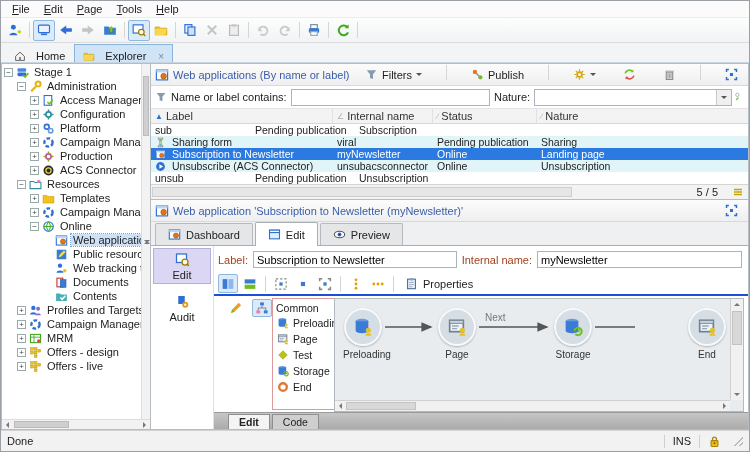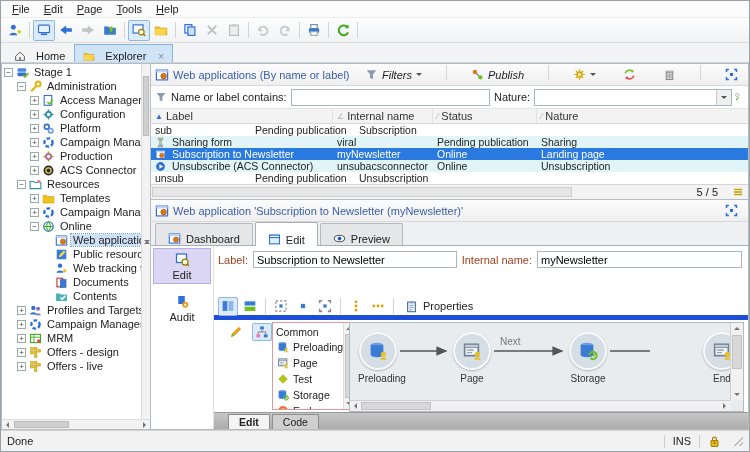--- a/index.html
+++ b/index.html
@@ -53,21 +53,21 @@
   .tri.right { border-left-color:#777; margin-left:2px;}
   .tri.up { border-bottom-color:#777; margin-bottom:2px;}
   .tri.down { border-top-color:#777; margin-top:2px;}
 
   
   .right-col { flex:1; display:flex; flex-direction:column; min-width:0; }
 
   .panel-header { height:22px; background:linear-gradient(#fcfcfc,#efefef); border-bottom:1px solid #d9d9d9; display:flex; align-items:center; padding:0 4px; }
   .panel-title { color:#3a5da8; margin-left:4px; white-space:nowrap; overflow:hidden; }
   .panel-header .ic.title-ic { width:14px; height:14px; }
-  .ph-actions { margin-left:auto; display:flex; gap:15px;font-style:italic; }
+  .ph-actions { margin-left:auto; display:flex; gap:15px; }
   .ph-btn { display:flex; align-items:center; gap:4px; padding:2px 5px; border:1px solid transparent; border-radius:2px; cursor:default; }
   .ph-btn .ic { width:13px; height:13px; }
   .caret { width:0; height:0; border:3px solid transparent; border-top-color:#555; margin-top:3px; }
   .ph-sep { width:1px; height:15px; background:#d5d5d5; margin:0 3px; }
 
   
   .list-panel { height:137px; background:#fff; border:1px solid #b5bcc2; border-left:none; display:flex; flex-direction:column; }
   .filter-row { height:23px; display:flex; align-items:center; padding:0 4px; gap:4px; border-bottom:1px solid #e4e4e4; }
   .filter-row .ic { width:12px; height:12px; }
   .textbox { border:1px solid #a9b4be; background:#fff; height:17px; font:inherit; padding:0 3px; }
@@ -88,54 +88,54 @@
   .grow.striped { background:#e1f5f9; }
   .grow.selected { background:#2a7ae2; color:#fff; }
   .gfoot { margin-top:auto; height:16px; background:#f3f3f3; border-top:1px solid #d4d4d4; display:flex; align-items:center; position:relative; }
   .gfoot .hthumb { position:absolute; left:1px; top:2px; bottom:2px; width:420px; background:#e6e6e6; border:1px solid #cfcfcf; }
   .gcount { margin-left:auto; padding-right:14px; z-index:1; }
   .gfoot .ic { width:12px; height:12px; margin-right:4px; z-index:1; }
 
   
   .detail-panel { flex:1; background:#fff; border:1px solid #b5bcc2; border-left:none; border-top:none; display:flex; flex-direction:column; min-height:0; }
   .dtabs { height:24px; background:#eef0f2; border-bottom:1px solid #a7aeb4; display:flex; align-items:flex-end; padding-left:4px; }
-  .dtab { height:22px; display:flex; align-items:flex-end; gap:5px; padding:0 12px; border:1px solid #b4bac0; border-bottom:none; background:#e4e6e8; margin-right:2px; border-radius:2px 2px 0 0; cursor:default; }
+  .dtab { height:22px; display:flex; align-items:center; gap:5px; padding:0 12px; border:1px solid #b4bac0; border-bottom:none; background:#e4e6e8; margin-right:2px; border-radius:2px 2px 0 0; cursor:default; }
   .dtab .ic { width:13px; height:13px; }
   .dtab.active { background:#fff; height:24px; margin-bottom:-1px; border-color:#a7aeb4; }
   .dbody { flex:1; display:flex; min-height:0; }
   .side-actions { width:62px; padding-top:2px; display:flex; flex-direction:column; align-items:stretch; gap:6px; flex:0 0 auto; }
   .side-btn { height:36px; display:flex; flex-direction:column; align-items:center; justify-content:center; gap:2px; margin:0 2px; border:1px solid transparent; cursor:default; }
   .side-btn .ic { width:15px; height:15px; }
   .side-btn.selected { background:#dad6f4; border-color:#b4b0dc; }
   .editor-area { flex:1; display:flex; flex-direction:column; min-width:0; border-left:1px solid #e0e0e0; }
 
   .fields-row { height:27px; display:flex; align-items:center; padding:0 6px 0 4px; gap:5px; }
   .fld-label { color:#a2401e; white-space:nowrap; }
   .fld-input { flex:1; min-width:0; }
   .fld-input2 { width:205px; }
 
-  .edit-toolbar { height:23px; display:flex; align-items:center; padding-left:4px; gap:2px; border-bottom:5px solid #1d4ed8;margin-top:24px; }
+  .edit-toolbar { height:23px; display:flex; align-items:center; padding-left:4px; gap:2px; border-bottom:2px solid #1d4ed8; }
   .edit-toolbar .tb-btn { width:20px; height:19px; }
   .props-btn { display:flex; align-items:center; gap:5px; padding:2px 6px; cursor:default; }
   .props-btn .ic { width:13px; height:13px; }
 
   .workspace { flex:1; display:flex; min-height:0; padding:2px 4px 0 4px; }
   .palette-col { width:112px; display:flex; flex-direction:row; flex:0 0 auto; }
   .mode-icons { height:20px; display:flex; align-items:center; gap:6px; padding-left:8px; }
   .mode-icons .tb-btn { width:20px; height:18px; }
   .palette-list { flex:1; border:1px solid #dc9a9a; background:#fff; display:flex; min-height:0; margin-bottom:2px; }
   .pal-items { flex:1; padding-top:1px; overflow:hidden; }
   .pal-header { height:15px; display:flex; align-items:center; padding-left:3px; font-size:10.5px; }
   .pal-item { height:16px; display:flex; align-items:center; gap:4px; padding-left:4px; font-size:10.5px; cursor:default; }
   .pal-item .ic { width:12px; height:12px; }
   .pal-scroll { width:10px; background:#f2f2f2; border-left:1px solid #ddd; position:relative; }
   .pal-scroll .thumb { position:absolute; left:1px; right:1px; top:11px; bottom:11px; background:#d8d8d8; border:1px solid #c4c4c4; }
   .pal-scroll .sb-btn { height:10px; width:100%; }
 
-  .canvas-wrap { flex:1; position:relative; margin-left:19px; border:1px solid #b3bac2; background:#e9ecef; min-width:0; }
+  .canvas-wrap { flex:1; position:relative; margin-left:4px; border:1px solid #b3bac2; background:#e9ecef; min-width:0; }
   .canvas { position:absolute; inset:0 13px 11px 0; overflow:hidden; }
   .node { position:absolute; width:40px; text-align:center; }
   .node-circle { width:38px; height:38px; margin:0 auto; border-radius:50%; background:#d5dde5; border:2px solid #f7f9fa; box-shadow:0 1px 2px rgba(0,0,0,.25); display:flex; align-items:center; justify-content:center; }
   .node-circle .ic { width:20px; height:20px; }
   .node-label { margin-top:3px; font-size:10px; color:#333; white-space:nowrap; }
   .arrows { position:absolute; inset:0; }
   .next-label { position:absolute; font-size:10px; color:#777; }
   .cv-vscroll { position:absolute; top:0; right:0; bottom:11px; width:13px; background:#f1f1f1; border-left:1px solid #d0d0d0; }
   .cv-vscroll .thumb { position:absolute; left:1px; right:1px; top:12px; height:34px; background:#d8d8d8; border:1px solid #c2c2c2; }
   .cv-hscroll { position:absolute; left:0; right:13px; bottom:0; height:11px; background:#f1f1f1; border-top:1px solid #d0d0d0; }

